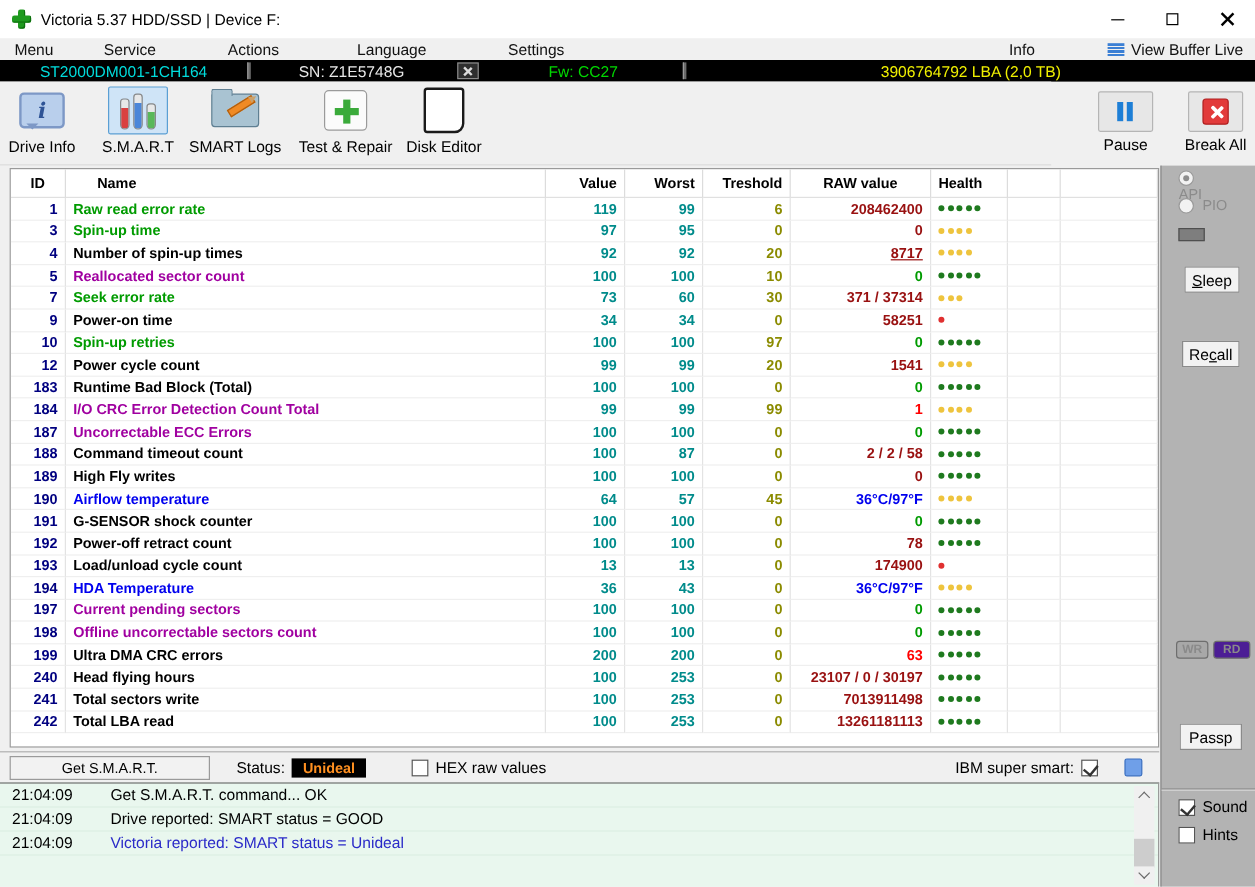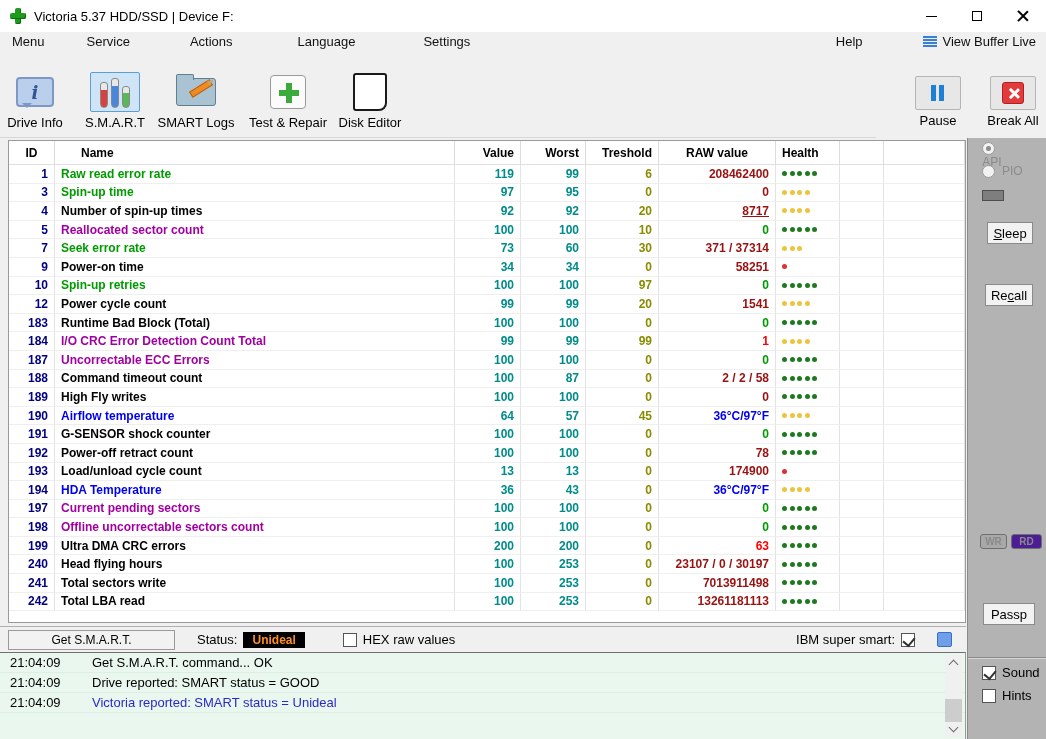--- a/index.html
+++ b/index.html
@@ -159,28 +159,37 @@
     </div>
   </div>
 
   <div class="menubar">
     <span class="menu-item m0">Menu</span>
     <span class="menu-item m1">Service</span>
     <span class="menu-item m2">Actions</span>
     <span class="menu-item m3">Language</span>
     <span class="menu-item m4">Settings</span>
     <div class="menu-right">
-      <span class="menu-item menu-help">Help</span>
+      <span class="menu-item menu-help">Info</span>
       <span class="menu-vbl">
         <span class="vbl-icon"></span>
         <span>View Buffer Live</span>
       </span>
     </div>
   </div>
 
+  <div class="infobar">
+    <div class="seg seg-model">ST2000DM001-1CH164</div>
+    <div class="seg-sep"></div>
+    <div class="seg seg-sn">SN: Z1E5748G</div>
+    <div class="seg-x"></div>
+    <div class="seg seg-fw">Fw: CC27</div>
+    <div class="seg-sep"></div>
+    <div class="seg seg-lba">3906764792 LBA (2,0 TB)</div>
+  </div>
 
   <div class="toolbar">
     <div class="tbtn tb0">
       <div class="ibox">
           <span class="ic-info"></span>
         </div>
       <span class="lbl">Drive Info</span>
     </div>
     <div class="tbtn tb1 selected">
       <div class="ibox">

